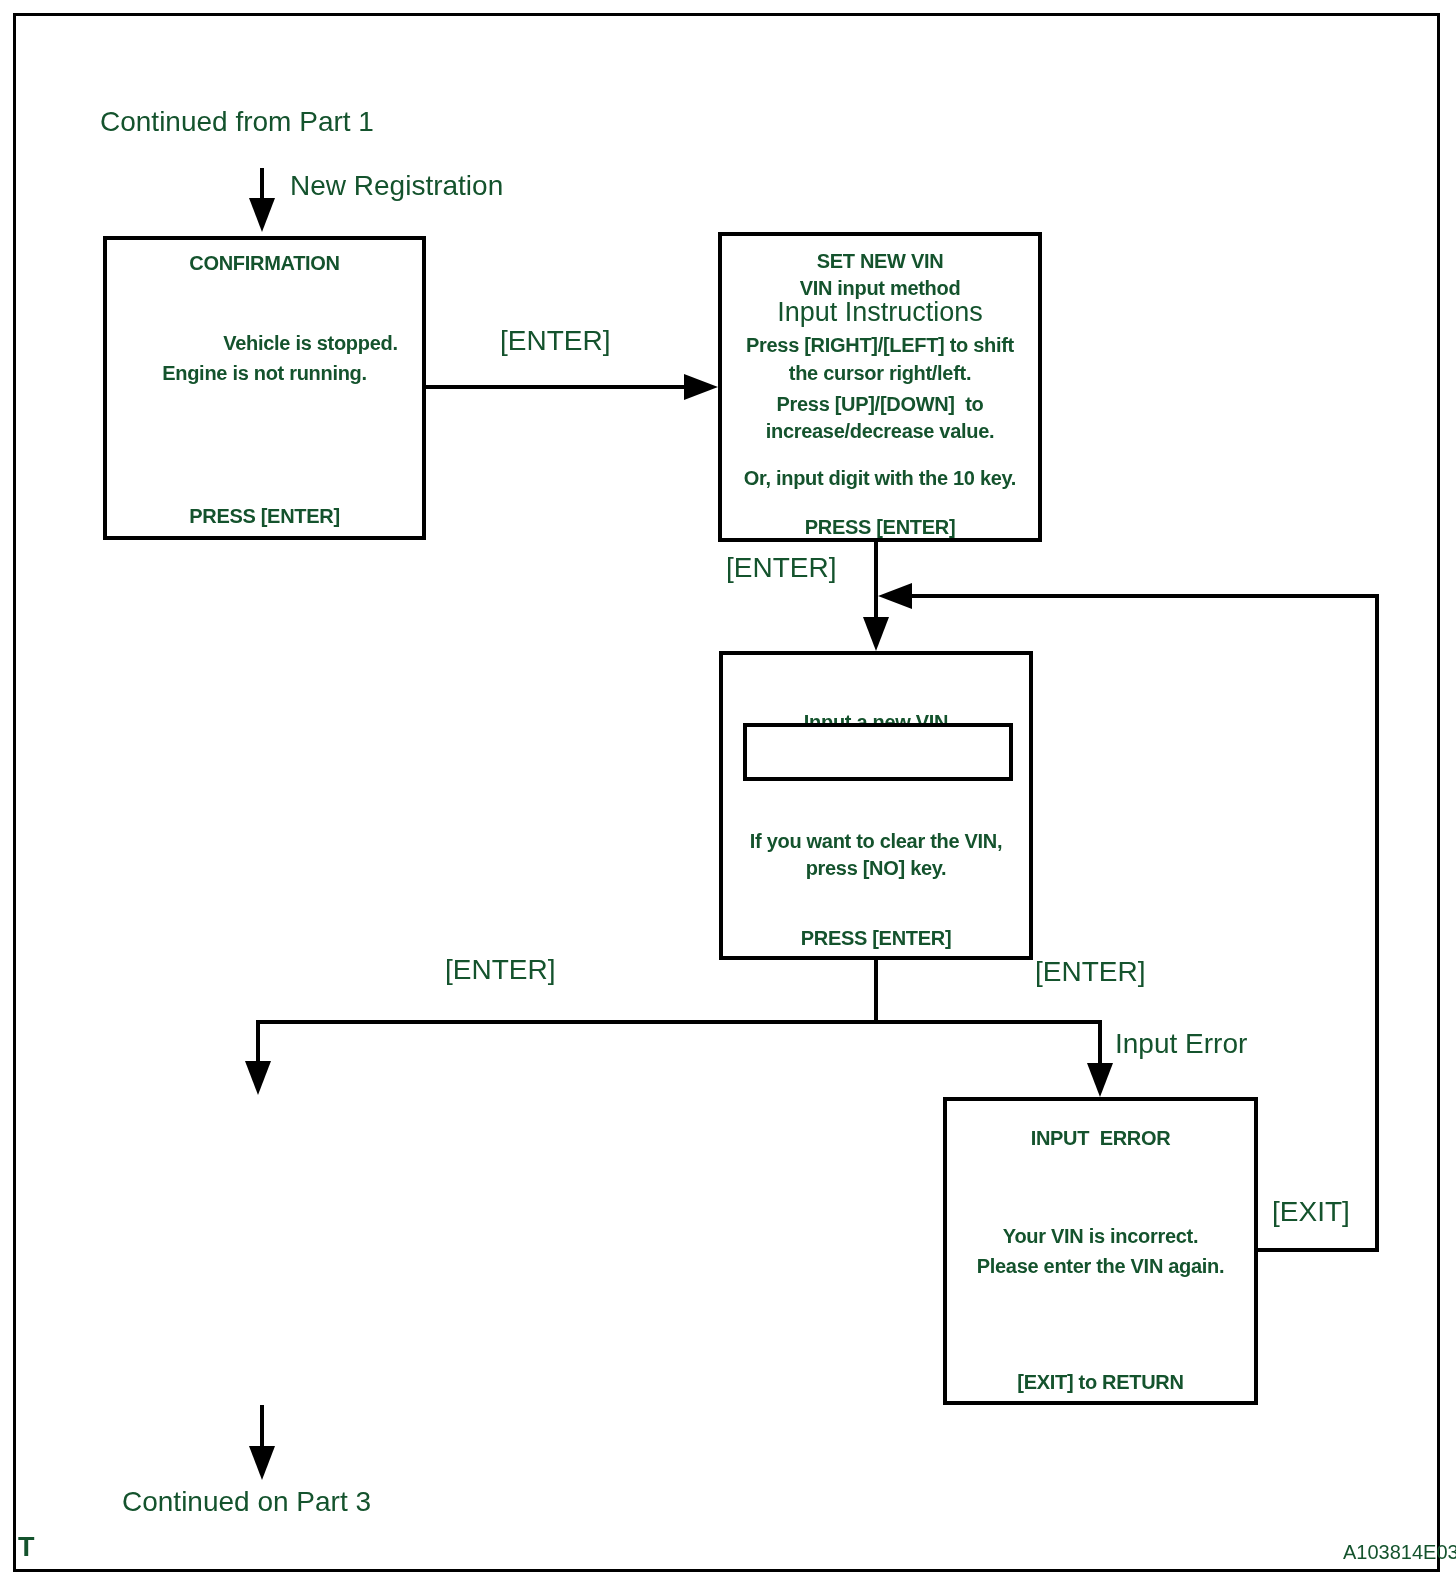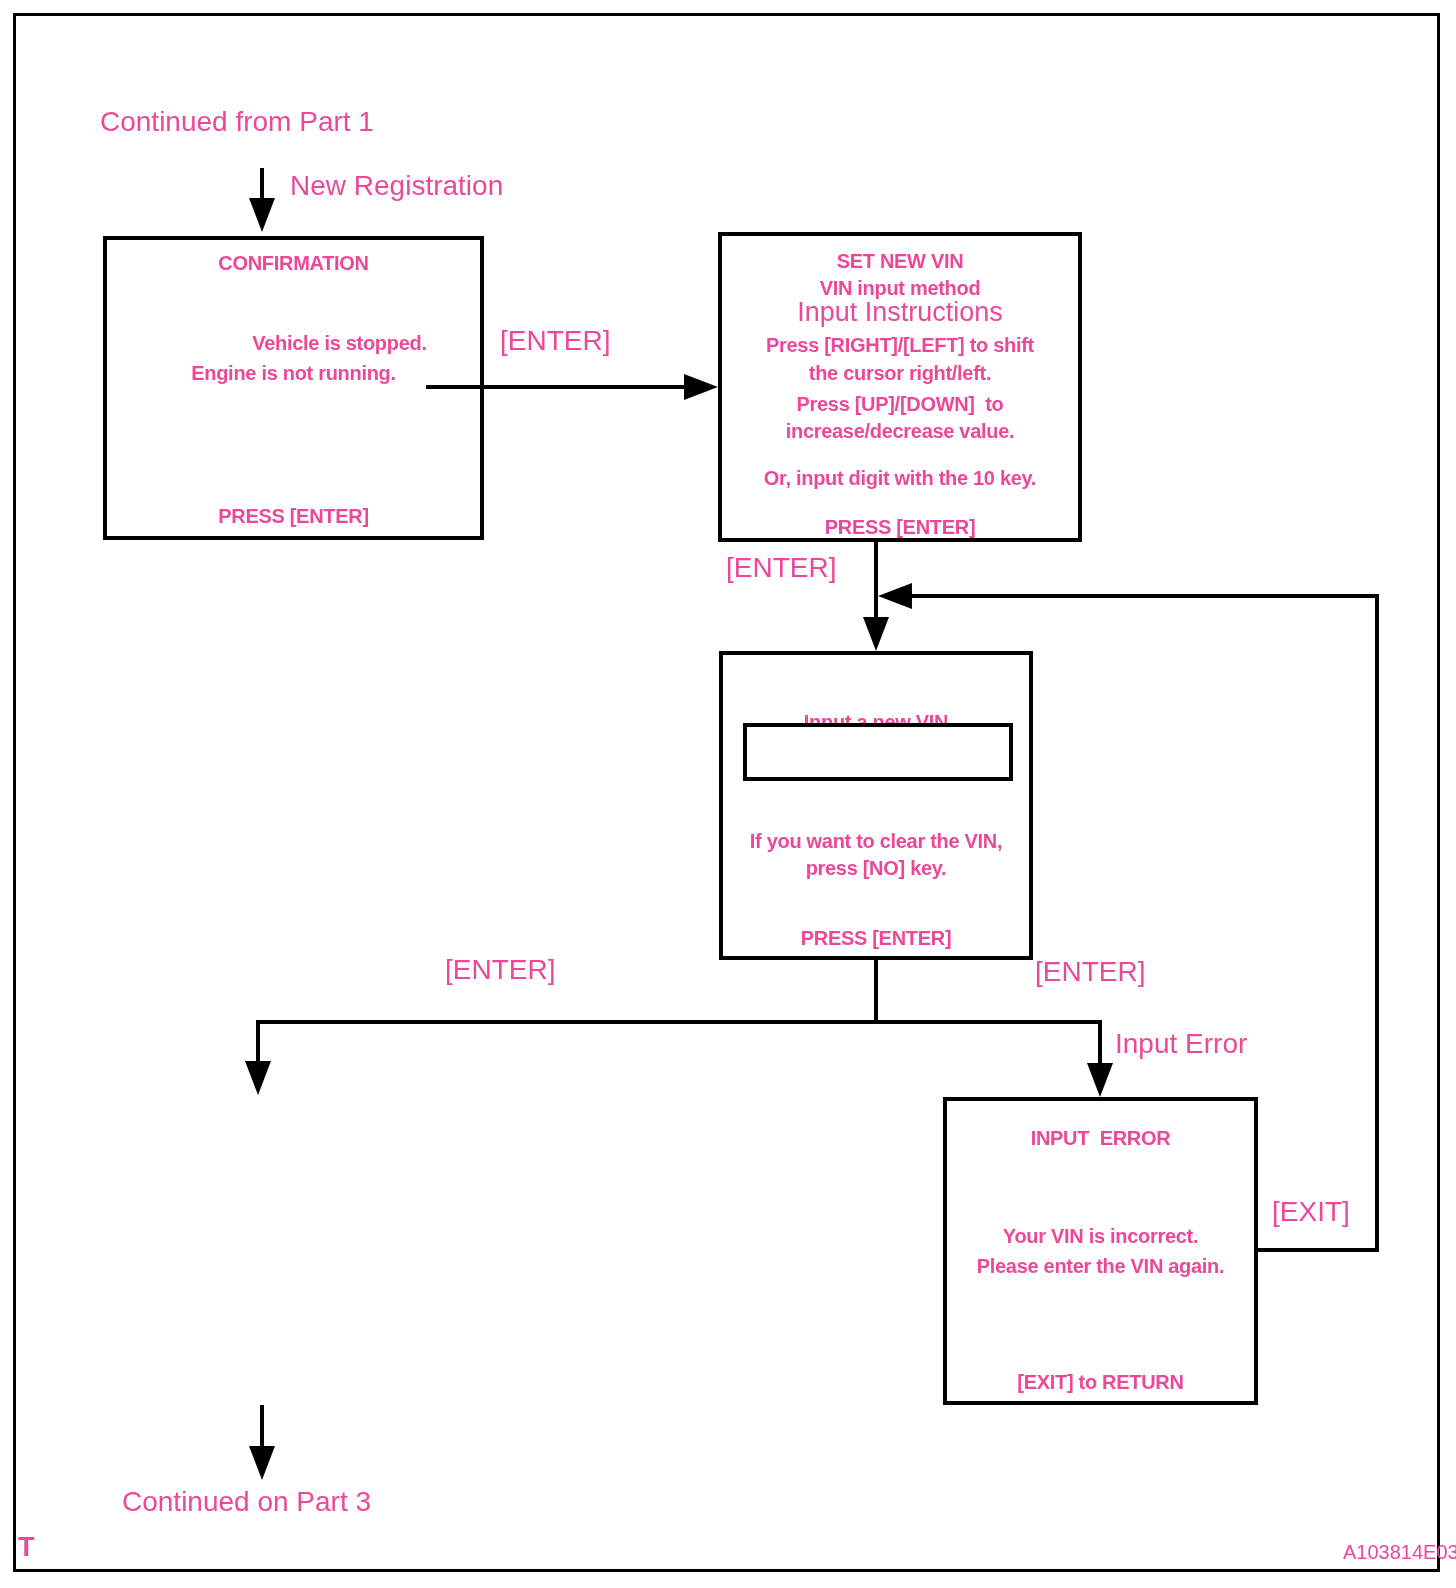--- a/index.html
+++ b/index.html
@@ -1,21 +1,21 @@
 <!DOCTYPE html>
 <html><head>
 <meta charset="utf-8">
 <style>
   html,body{margin:0;padding:0;background:#ffffff;}
   .canvas{
     position:relative;
     width:1456px;height:1588px;
     background:#ffffff;
     font-family:"Liberation Sans", sans-serif;
-    color:#ec4899;
+    color:#14532d;
     overflow:hidden;
   }
   .frame{
     position:absolute;left:13px;top:13px;width:1421px;height:1553px;
     border:3px solid #000;
   }
   
   .fbox{
     position:absolute;border:4px solid #000;background:#fff;box-sizing:border-box;
   }
@@ -56,32 +56,32 @@
 <div class="canvas">
 
   <div class="frame"></div>
 
   <div class="flabel" style="left:100px;top:106px;">Continued from Part 1</div>
   <div class="flabel" style="left:290px;top:170px;">New Registration</div>
 
   <div class="vline" style="left:260px;top:168px;width:4px;height:38px;"></div>
   <div class="ah-down" style="left:249px;top:198px;"></div>
 
-  <div class="fbox" style="left:103px;top:236px;width:381px;height:304px;">
+  <div class="fbox" style="left:103px;top:236px;width:323px;height:304px;">
     <div class="bline" style="top:12px;">CONFIRMATION</div>
     <div class="bline" style="top:92px;margin-left:46px;">Vehicle is stopped.</div>
     <div class="bline" style="top:122px;">Engine is not running.</div>
     <div class="bline" style="top:265px;">PRESS [ENTER]</div>
   </div>
 
   <div class="flabel" style="left:500px;top:325px;">[ENTER]</div>
   <div class="hline" style="left:426px;top:385px;width:262px;height:4px;"></div>
   <div class="ah-right" style="left:684px;top:374px;"></div>
 
-  <div class="fbox" style="left:718px;top:232px;width:364px;height:310px;">
+  <div class="fbox" style="left:718px;top:232px;width:324px;height:310px;">
     <div class="bline" style="top:14px;">SET NEW VIN</div>
     <div class="bline" style="top:41px;">VIN input method</div>
     <div class="bline-reg" style="top:62px;">Input Instructions</div>
     <div class="bline" style="top:98px;">Press [RIGHT]/[LEFT] to shift</div>
     <div class="bline" style="top:126px;">the cursor right/left.</div>
     <div class="bline" style="top:157px;">Press [UP]/[DOWN]  to</div>
     <div class="bline" style="top:184px;">increase/decrease value.</div>
     <div class="bline" style="top:231px;">Or, input digit with the 10 key.</div>
     <div class="bline" style="top:280px;">PRESS [ENTER]</div>
   </div>

